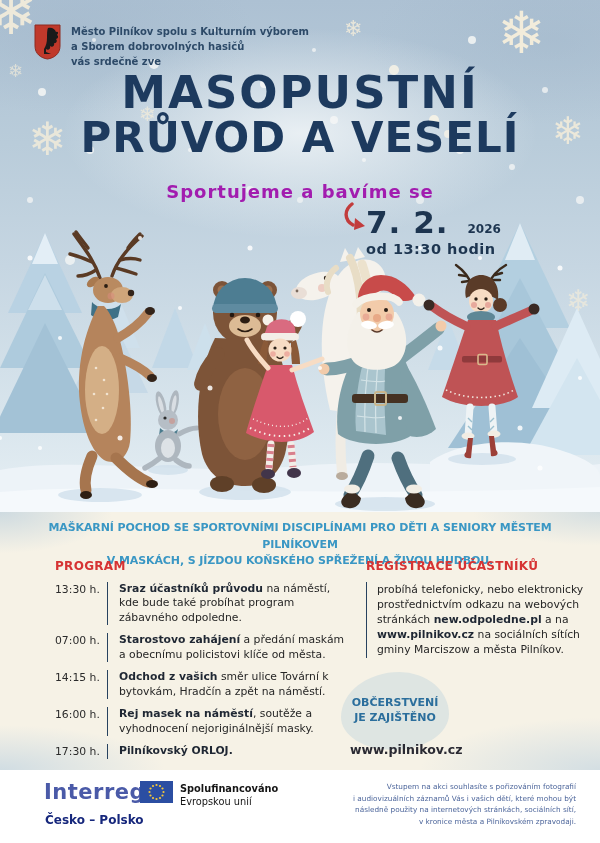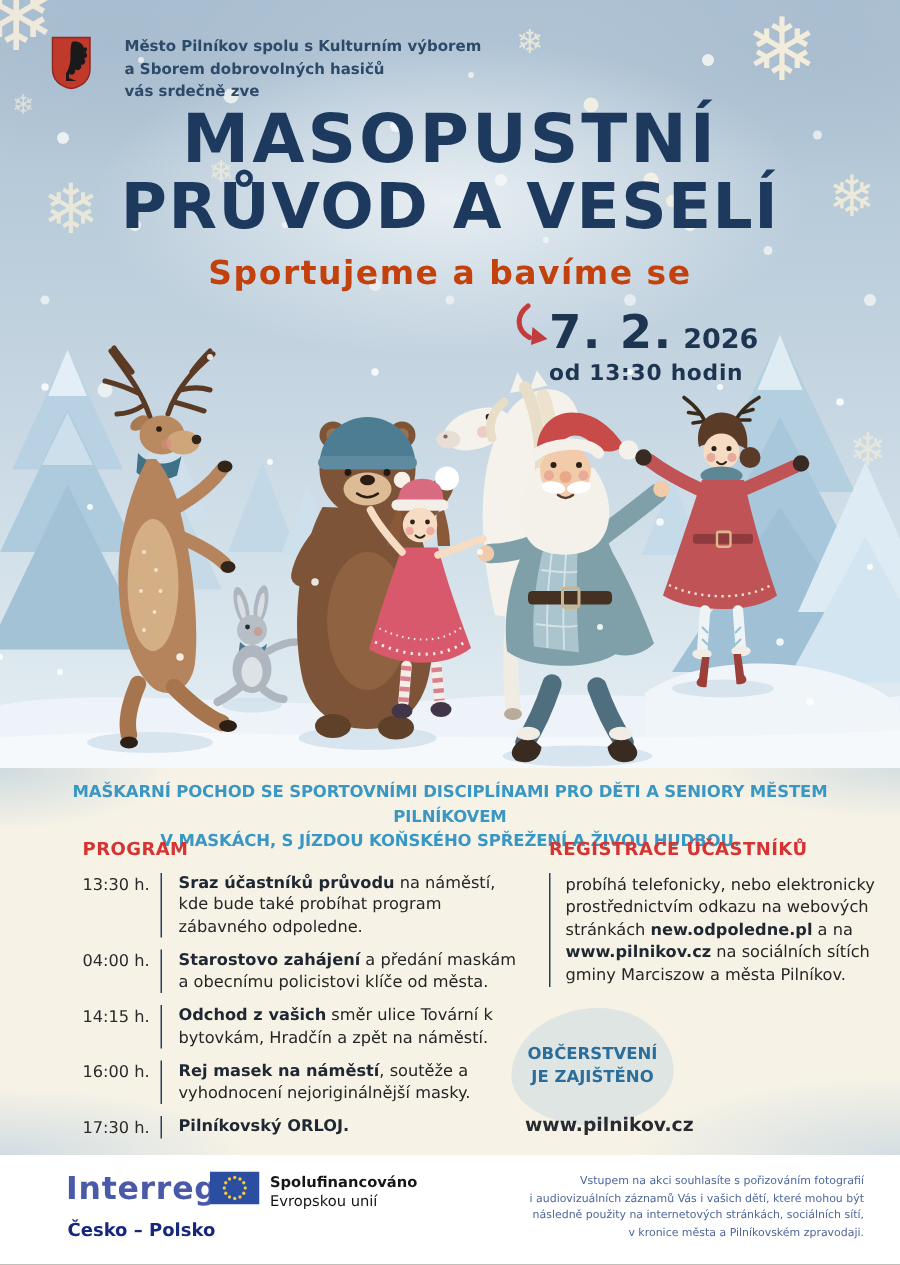--- a/index.html
+++ b/index.html
@@ -23,32 +23,32 @@
          578px 198px 0 2px rgba(250,250,248,.7),558px 318px 0 3px rgba(250,250,248,.6),
          518px 258px 0 1px rgba(250,250,248,.7),458px 148px 0 2px rgba(250,250,248,.8),
          432px 118px 0 3px rgba(247,243,230,.9),446px 132px 0 2px rgba(247,243,230,.8),
          88px 148px 0 2px rgba(250,250,248,.75),188px 148px 0 0 rgba(250,250,248,.7),
          258px 128px 0 1px rgba(250,250,248,.7),332px 118px 0 2px rgba(250,250,248,.7),
          362px 158px 0 0 rgba(250,250,248,.7), 248px 188px 0 2px rgba(250,250,248,.6),
          22px 418px 0 2px rgba(255,255,255,.8),298px 198px 0 1px rgba(250,250,248,.6),
          418px 198px 0 2px rgba(250,250,248,.6),510px 165px 0 1px rgba(250,250,248,.7);}
   .flake{position:absolute;color:#f2ecdb;line-height:1;user-select:none;}
   
-  .org{position:absolute;left:34px;top:24px;display:flex;gap:22px;align-items:flex-start;z-index:5;}
+  .org{position:absolute;left:34px;top:24px;display:flex;gap:10px;align-items:flex-start;z-index:5;}
   .org-text{font-size:10px;font-weight:600;color:#2d4a68;line-height:1.5;}
   
   .title-block{position:absolute;left:0;top:70px;width:600px;text-align:center;z-index:5;color:#1d3a5e;}
   .title-l1{font-size:45px;font-weight:800;letter-spacing:2px;line-height:1.0;}
   .title-l2{font-size:42px;font-weight:800;letter-spacing:1px;line-height:1.1;}
-  .subtitle{margin-top:9px;font-size:22px;font-weight:800;letter-spacing:1px;color:#c2410c;}
+  .subtitle{margin-top:20px;font-size:18px;font-weight:800;letter-spacing:1px;color:#a21caf;}
   
   .date-block{position:absolute;left:366px;top:204px;z-index:6;color:#1d3550;}
   .date-row{display:flex;align-items:baseline;gap:7px;}
   .date-day{font-size:31px;font-weight:800;letter-spacing:1px;}
-  .date-year{font-size:18px;font-weight:800;}
+  .date-year{font-size:12px;font-weight:800;margin-left:12px;}
   .date-time{font-size:14.5px;font-weight:800;margin-top:1px;letter-spacing:.5px;}
   .date-arrow{position:absolute;left:340px;top:202px;z-index:6;}
   
   .scene{position:absolute;left:0;top:218px;z-index:3;}
   
   .content{position:absolute;left:0;top:512px;width:600px;height:258px;background:
       radial-gradient(ellipse 150px 55px at 0% 0%, rgba(173,199,219,.55), rgba(173,199,219,0) 75%),
       radial-gradient(ellipse 170px 45px at 100% 0%, rgba(173,199,219,.45), rgba(173,199,219,0) 75%),
       radial-gradient(ellipse 220px 60px at 0% 100%, rgba(183,206,224,.6), rgba(183,206,224,0) 75%),
       radial-gradient(ellipse 240px 70px at 100% 100%, rgba(183,206,224,.55), rgba(183,206,224,0) 75%),
@@ -401,21 +401,21 @@
     </div>
 
     <div class="program">
       <div class="col-heading">PROGRAM</div>
       <div class="prog-rows">
         <div class="prog-row">
           <div class="prog-time">13:30 h.</div>
           <div class="prog-desc"><b>Sraz účastníků průvodu</b><span> na náměstí, kde bude také probíhat program zábavného odpoledne.</span></div>
         </div>
         <div class="prog-row">
-          <div class="prog-time">04:00 h.</div>
+          <div class="prog-time">07:00 h.</div>
           <div class="prog-desc"><b>Starostovo zahájení</b><span> a předání maskám a obecnímu policistovi klíče od města.</span></div>
         </div>
         <div class="prog-row">
           <div class="prog-time">14:15 h.</div>
           <div class="prog-desc"><b>Odchod z vašich</b><span> směr ulice Tovární k bytovkám, Hradčín a zpět na náměstí.</span></div>
         </div>
         <div class="prog-row">
           <div class="prog-time">16:00 h.</div>
           <div class="prog-desc"><b>Rej masek na náměstí</b><span>, soutěže a vyhodnocení nejoriginálnější masky.</span></div>
         </div>

